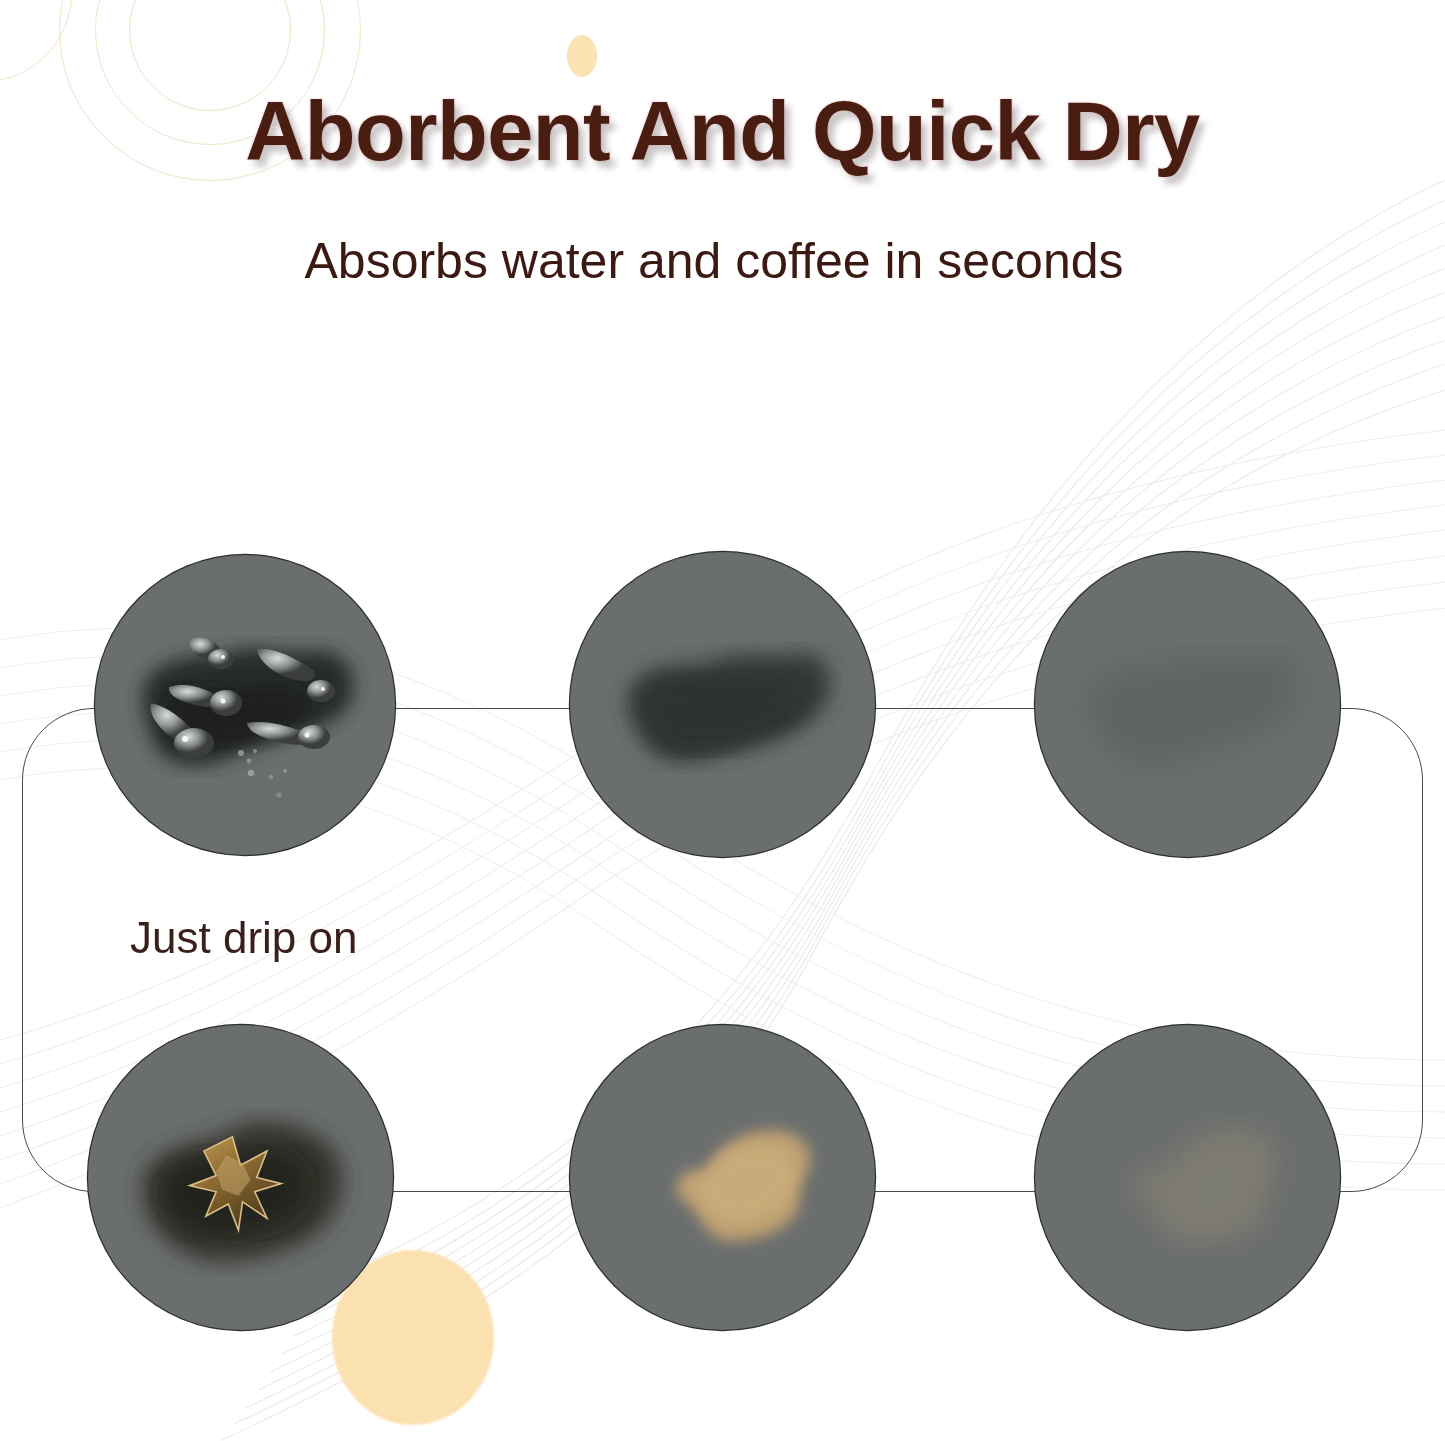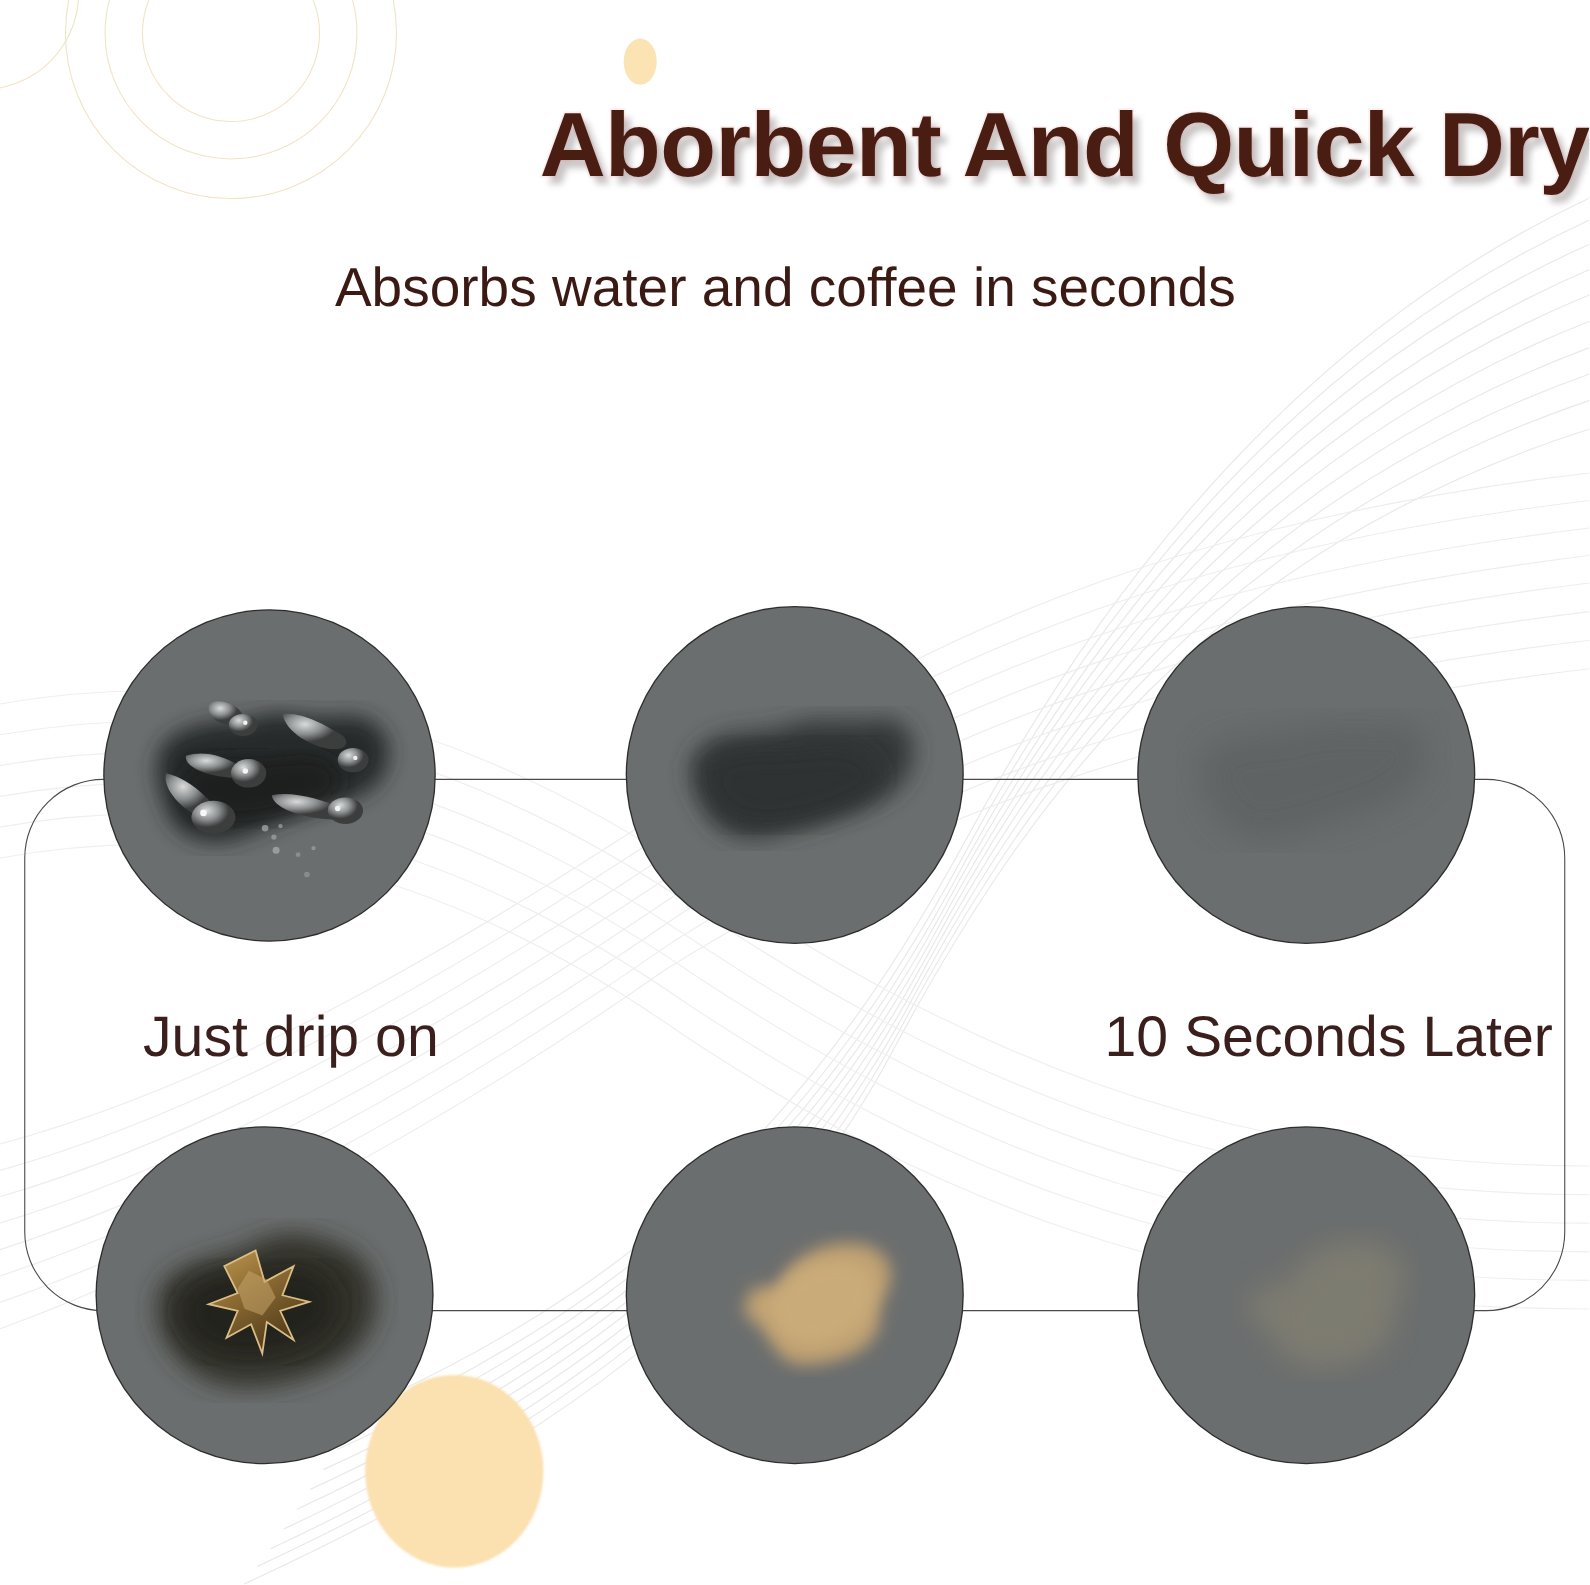--- a/index.html
+++ b/index.html
@@ -90,21 +90,21 @@
     box-sizing: border-box;
     background: transparent;
   }
 
   
   .title {
     position: absolute;
     left: 0;
     top: 84px;
     width: 1445px;
-    text-align: right;
+    text-align: center;
     font-size: 83px;
     font-weight: bold;
     letter-spacing: -0.5px;
     color: #4a1d12;
     -webkit-text-stroke: 3px #fdeeee;
     paint-order: stroke fill;
     text-shadow: 6px 7px 6px rgba(120,110,110,0.40);
     white-space: nowrap;
   }
   .subtitle {
@@ -124,21 +124,21 @@
     border-radius: 50%;
     background: #6b6e6e;
     box-shadow: 0 0 0 1.2px #2d2d2d;
     overflow: hidden;
   }
   .sample-inner { position: absolute; inset: 0; }
 
   
   .caption {
     position: absolute;
-    font-size: 52px;
+    font-size: 44px;
     color: #3a1f1c;
     white-space: nowrap;
   }
 </style>
 </head>
 <body>
 
 <div id="page">
 
   <svg class="bg-layer" viewBox="0 0 1445 1441" preserveAspectRatio="none">
@@ -254,21 +254,20 @@
             <feGaussianBlur stdDeviation="14"></feGaussianBlur>
           </filter>
         </defs>
       <path filter="url(#wblur3)" fill="#5f6262" opacity="0.85" d="M60 130 C84 106 116 118 144 108 C170 98 198 106 224 102 C250 98 264 118 256 144
                C250 166 226 176 204 184 C180 192 152 202 124 208 C100 212 78 202 68 184
                C58 166 48 148 60 130 Z"></path>
     </svg>
   </div>
 
   <div class="caption" style="left:130px; top:913px;">Just drip on</div>
-  <div class="caption" style="left:1004px; top:913px;">10 Seconds Later</div>
 
   <div class="sample" style="left:88px; top:1025px; width:305px; height:305px;">
     <svg class="sample-inner" viewBox="0 0 300 300">
       <defs>
         <filter id="cblur1">
             <feGaussianBlur stdDeviation="11"></feGaussianBlur>
           </filter>
         <linearGradient id="coffg" x1="0" y1="0" x2="0.6" y2="1">
           <stop offset="0%" stop-color="#c19a52"></stop>
           <stop offset="45%" stop-color="#8e6c33"></stop>

